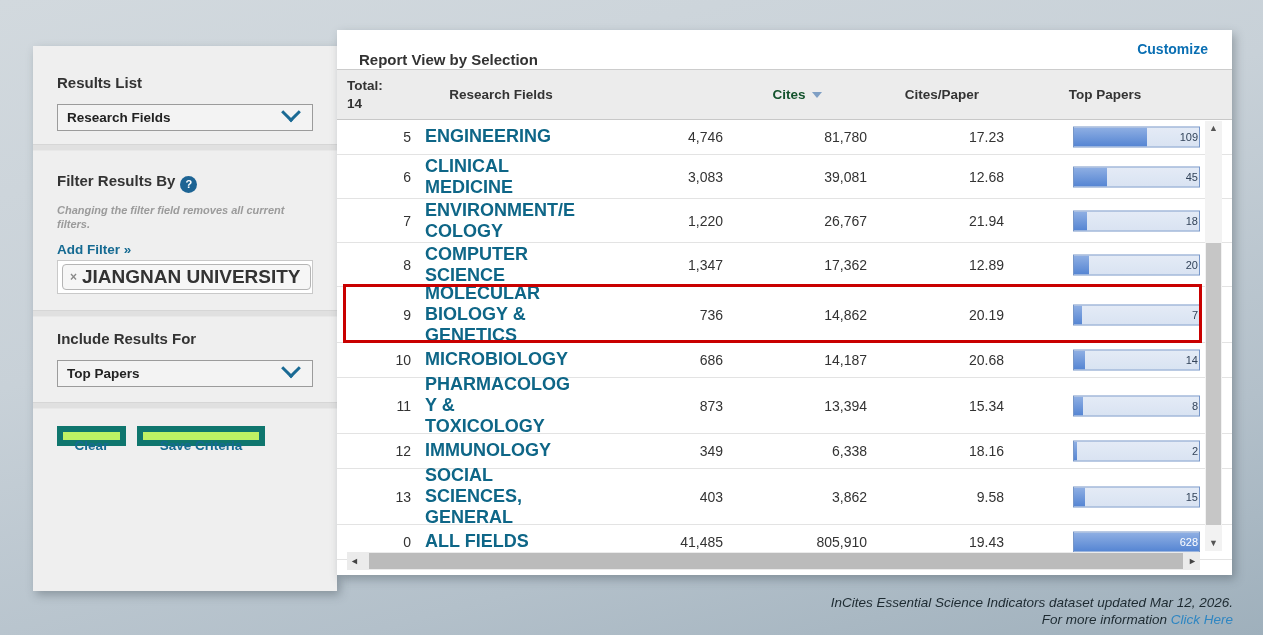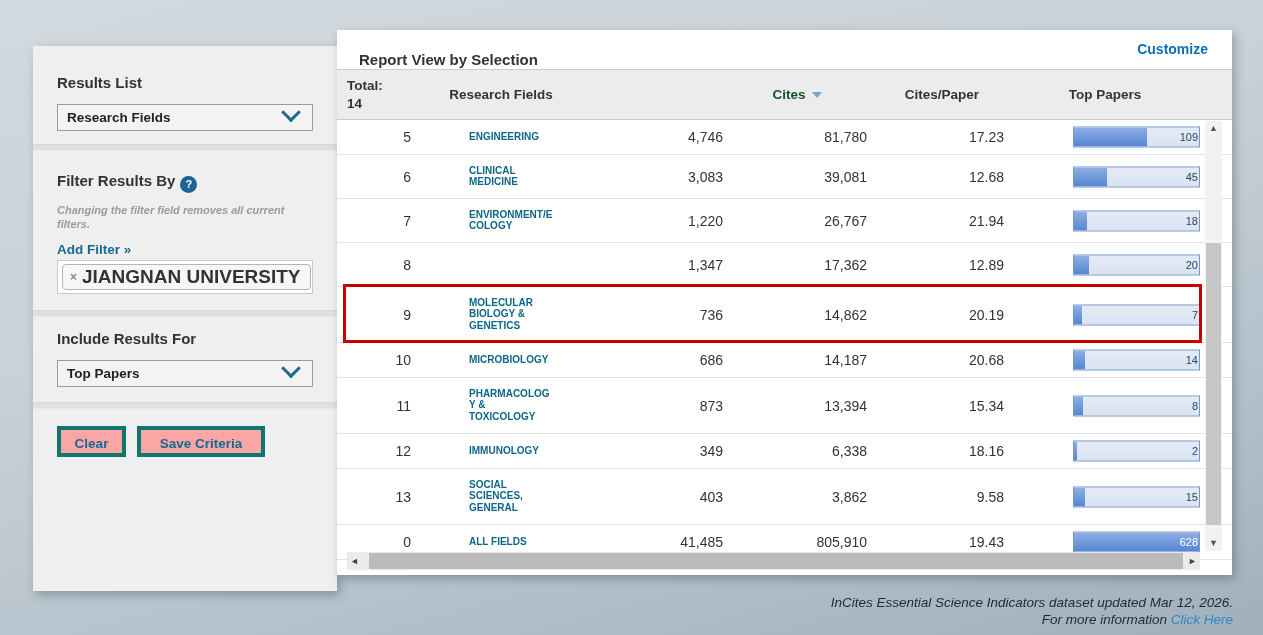--- a/index.html
+++ b/index.html
@@ -19,40 +19,40 @@
   .help-circ{display:inline-block;width:17px;height:17px;border-radius:50%;background:#1d6494;
     color:#fff;font-size:11px;font-weight:bold;text-align:center;line-height:17px;vertical-align:-2px;margin-left:5px;cursor:pointer;}
   .note{position:absolute;left:24px;width:258px;font-size:11px;font-weight:bold;font-style:italic;color:#9b9b9b;line-height:1.25;}
   .addfilter{position:absolute;left:24px;font-size:13.5px;font-weight:bold;color:#156a92;cursor:pointer;}
   .filterbox{position:absolute;left:24px;width:256px;height:34px;background:#fff;border:1px solid #c9c9c9;
     box-sizing:border-box;display:flex;align-items:center;padding-left:4px;}
   .ftag{display:flex;align-items:center;border:1px solid #b5b5b5;border-radius:4px;background:#f6f6f6;
     height:24px;padding:0 9px 0 7px;}
   .ftag .x{color:#8a8a8a;font-weight:bold;font-size:12px;margin-right:5px;cursor:pointer;}
   .ftag .lbl{font-size:19px;font-weight:bold;color:#333;}
-  .sbtn{position:absolute;height:31px;background:#fca5a5;border:4px solid #0f766e;box-sizing:border-box;
+  .sbtn{position:absolute;height:20px;background:#bef264;border:6px solid #0f766e;box-sizing:border-box;
     font-size:13.5px;font-weight:bold;color:#156a92;text-align:center;line-height:28px;cursor:pointer;}
   
   .main{position:absolute;left:337px;top:30px;width:895px;height:545px;background:#fff;}
   .titlebar{position:absolute;left:0;top:0;width:100%;height:40px;border-bottom:1px solid #ccc;box-sizing:border-box;}
   .title{position:absolute;left:22px;top:11px;font-size:15px;font-weight:bold;color:#333;margin-top:10px;}
   .customize{position:absolute;right:24px;top:11px;font-size:14px;font-weight:bold;color:#0a6fb3;cursor:pointer;margin-left:40px;}
   .thead{position:absolute;left:0;top:40px;width:100%;height:50px;background:#ececec;border-bottom:1px solid #c8c8c8;box-sizing:border-box;}
   .th{position:absolute;top:0;height:50px;display:flex;align-items:center;justify-content:center;
     text-align:center;font-size:13.5px;font-weight:bold;color:#333;line-height:1.15;}
   .th.sortable{color:#14532d;cursor:pointer;}
   .tri-down{display:inline-block;width:0;height:0;border-left:5px solid transparent;border-right:5px solid transparent;
     border-top:6px solid #7f9fc4;margin-left:6px;}
   .total{position:absolute;left:10px;top:7px;font-size:13.5px;font-weight:bold;color:#333;line-height:1.35;}
   .tbody{position:absolute;left:0;top:90px;width:100%;}
   .row{position:relative;border-bottom:1px solid #e3e3e3;height:34px;}
   .row.h2{height:43px;} .row.h3{height:55px;}
   .cell{position:absolute;top:50%;transform:translateY(-50%);font-size:14px;color:#333;}
   .c-rank{left:18px;width:56px;text-align:right;}
-  .c-field{left:88px;width:152px;font-size:10px;font-weight:bold;color:#0e6687;white-space:pre-line;line-height:1.18;cursor:pointer;margin-left:44px;}
+  .c-field{left:88px;width:152px;font-size:18px;font-weight:bold;color:#0e6687;white-space:pre-line;line-height:1.18;cursor:pointer;}
   .c-docs{left:250px;width:136px;text-align:right;}
   .c-cites{left:400px;width:130px;text-align:right;}
   .c-cpp{left:545px;width:122px;text-align:right;}
   .bar{position:absolute;left:736px;top:50%;transform:translateY(-50%);width:127px;height:21px;
     background:linear-gradient(#e4ebf6,#d9e3f2);border:1px solid #7696c8;box-sizing:border-box;overflow:hidden;}
   .bar .fill{position:absolute;left:0;top:0;bottom:0;background:linear-gradient(#8fafe3,#5585d3);}
   .bar .bv{position:absolute;right:1px;top:0;bottom:0;line-height:19px;font-size:11px;color:#33445a;}
   .bar.full .bv{color:#fff;}
   .redbox{position:absolute;left:6px;right:30px;top:-3px;bottom:-1px;border:3px solid #c90000;z-index:6;pointer-events:none;}
   
@@ -152,20 +152,22 @@
         <div class="cell c-docs">1,220</div>
         <div class="cell c-cites">26,767</div>
         <div class="cell c-cpp">21.94</div>
         <div class="bar">
           <div class="fill" style="width: 10%;"></div>
           <div class="bv">18</div>
         </div>
       </div>
       <div class="row h2">
         <div class="cell c-rank">8</div>
+        <div class="cell c-field">COMPUTER
+SCIENCE</div>
         <div class="cell c-docs">1,347</div>
         <div class="cell c-cites">17,362</div>
         <div class="cell c-cpp">12.89</div>
         <div class="bar">
           <div class="fill" style="width: 12%;"></div>
           <div class="bv">20</div>
         </div>
       </div>
       <div class="row h3">
         <div class="cell c-rank">9</div>

